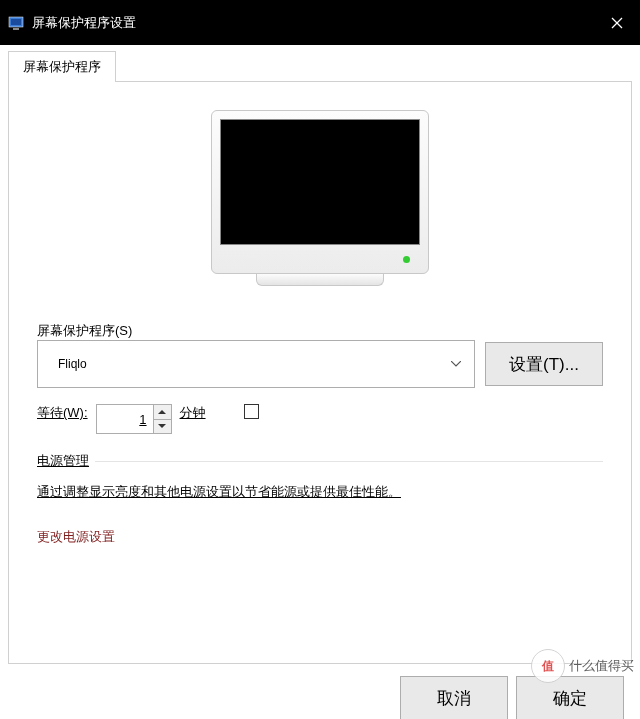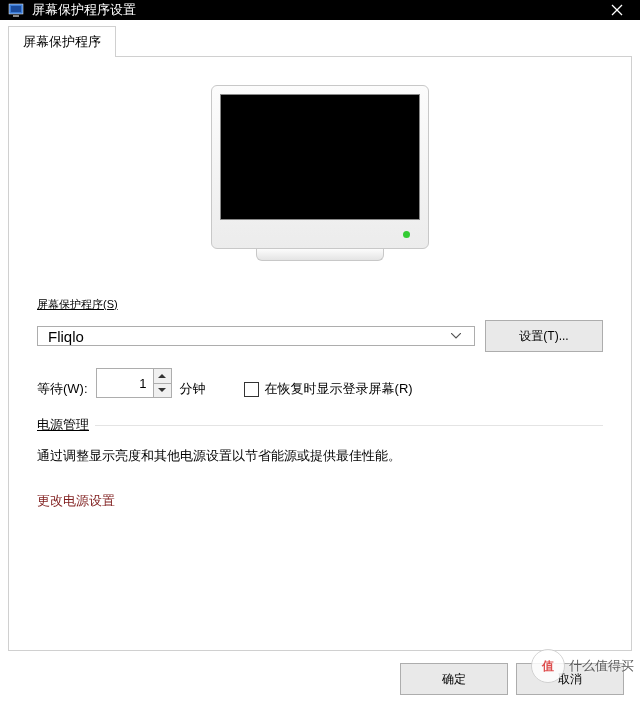--- a/index.html
+++ b/index.html
@@ -1,56 +1,56 @@
 <!DOCTYPE html>
 <html><head>
   <meta charset="utf-8">
   <style>
     * { box-sizing: border-box; margin: 0; padding: 0; font-family: "Microsoft YaHei", "Segoe UI", sans-serif; }
     body { width: 640px; height: 719px; background: #fff; overflow: hidden; }
     
-    .titlebar { height: 20px; background: #000; color: #fff; display: flex; align-items: center; padding-left: 8px; }
+    .titlebar { height: 45px; background: #000; color: #fff; display: flex; align-items: center; padding-left: 8px; }
     .titlebar-icon { width: 16px; height: 16px; margin-right: 8px; display: flex; align-items: center; justify-content: center; }
     .titlebar-title { font-size: 13px; flex: 1; }
     .titlebar-close { width: 46px; height: 32px; display: flex; align-items: center; justify-content: center; cursor: pointer; }
     
     .content { padding: 6px 8px 8px 8px; height: calc(100% - 32px); background: #fff; display: flex; flex-direction: column; }
     
     .tabs { display: flex; position: relative; margin-bottom: 0; }
     .tab { padding: 6px 14px; font-size: 13px; background: #fff; border: 1px solid #d0d0d0; border-bottom: none; position: relative; z-index: 2; }
     .tab-filler { flex: 1; border-bottom: 1px solid #d0d0d0; }
     
     .tab-content { border: 1px solid #d0d0d0; border-top: none; padding: 18px 28px 20px 28px; flex: 1; }
     
     .preview-area { display: flex; justify-content: center; margin-bottom: 36px; margin-top: 10px; }
     .monitor { width: 218px; position: relative; }
     .monitor-case { width: 218px; height: 164px; background: linear-gradient(180deg,#fcfcfc,#ececec); border: 1px solid #c8c8c8; border-radius: 6px; padding: 8px 8px 28px 8px; position: relative; }
     .monitor-screen { width: 100%; height: 100%; background: #000; border: 1px solid #888; }
     .monitor-led { position: absolute; bottom: 10px; right: 18px; width: 7px; height: 7px; background: #3c3; border-radius: 50%; }
     .monitor-stand { width: 128px; height: 12px; background: linear-gradient(180deg,#fcfcfc,#e4e4e4); border: 1px solid #c8c8c8; border-top:none; border-radius: 0 0 6px 6px; margin: 0 auto; }
     
-    .section-label { font-size: 11px; margin-bottom: 8px; text-decoration: underline; }
+    .section-label { font-size: 13px; margin-bottom: 0; }
     
     .row { display: flex; align-items: center; gap: 10px; margin-bottom: 16px; }
-    .dropdown { flex: 1; height: 20px; border: 1px solid #adadad; background: #fff; display: flex; align-items: center; padding: 0 10px; font-size: 15px; position: relative; cursor: pointer; }
+    .dropdown { flex: 1; height: 48px; border: 1px solid #adadad; background: #fff; display: flex; align-items: center; padding: 0 20px; font-size: 12px; position: relative; cursor: pointer; }
     .dropdown-arrow { position: absolute; right: 8px; top: 0; height:100%; width: 20px; display: flex; align-items:center; justify-content:center; }
-    .btn { min-width: 118px; height: 32px; border: 1px solid #adadad; background: #e9e9e9; font-size: 12px; cursor: pointer; padding: 0 14px; }
+    .btn { min-width: 118px; height: 44px; border: 1px solid #adadad; background: #e9e9e9; font-size: 17px; cursor: pointer; padding: 0 14px; }
     
-    .wait-row { display: flex; align-items: flex-end; gap: 8px; font-size: 13px; margin-bottom: 18px; }
+    .wait-row { display: flex; align-items: flex-start; gap: 8px; font-size: 13px; margin-bottom: 18px; text-decoration: underline; }
     .spinner { display: flex; align-items: stretch; height: 30px; border: 1px solid #adadad; }
     .spinner input { width: 56px; border: none; text-align: right; padding: 0 6px; font-size: 13px; outline: none; }
     .spinner-btns { display: flex; flex-direction: column; border-left: 1px solid #adadad; width: 18px; }
     .spinner-btn { flex: 1; display: flex; align-items: center; justify-content: center; cursor: pointer; background: #f0f0f0; }
     .spinner-btn:first-child { border-bottom: 1px solid #adadad; }
     .chk { display: flex; align-items: center; gap: 6px; margin-left: 30px; cursor: pointer; }
     .chk-box { width: 15px; height: 15px; border: 1px solid #333; background:#fff; }
     
     .group-label { font-size: 13px; margin-bottom: 12px; position: relative; text-decoration: underline; }
     .group-label::after { content:""; position:absolute; left: 58px; right:0; top:50%; border-top:1px solid #e4e4e4; }
-    .desc { font-size: 13px; line-height: 1.6; margin-bottom: 24px; }
+    .desc { font-size: 13px; line-height: 1.6; margin-bottom: 24px; text-decoration: underline; }
     .link { color: #7f1d1d; font-size: 13px; cursor: pointer; text-decoration: none; }
     
     .footer { padding: 12px 8px 4px 0; display: flex; justify-content: flex-end; gap: 8px; }
     .footer .btn { min-width: 108px; }
     
     .watermark { position: absolute; right: 6px; bottom: 36px; display:flex; align-items:center; gap:4px; opacity:0.85; pointer-events:none; }
     .wm-circle { width:34px; height:34px; border-radius:50%; background:#fff; border:1px solid #ccc; display:flex; align-items:center; justify-content:center; font-size:12px; color:#d33; font-weight:bold; }
     .wm-text { font-size:13px; color:#444; text-shadow:0 0 3px #fff;text-align:right; }
   </style>
 </head>
@@ -118,32 +118,31 @@
           <div class="spinner-btn">
             <svg width="8" height="4" viewBox="0 0 8 4">
                 <path d="M0 0 L4 4 L8 0 Z" fill="#333"></path>
               </svg>
           </div>
         </div>
       </div>
       <span>分钟</span>
       <div class="chk">
         <div class="chk-box"></div>
-        <span>在恢复时显示登录屏幕(R)</span>
       </div>
     </div>
     
     <div class="group-label">电源管理</div>
     <div class="desc">通过调整显示亮度和其他电源设置以节省能源或提供最佳性能。</div>
     <a class="link">更改电源设置</a>
     
   </div>
 
   <div class="footer">
+    <button class="btn">取消</button>
     <button class="btn">确定</button>
-    <button class="btn">取消</button>
   </div>
 </div>
 
 <div class="watermark">
   <div class="wm-circle">值</div>
   <div class="wm-text">什么值得买</div>
 </div>
 
 </body></html>

